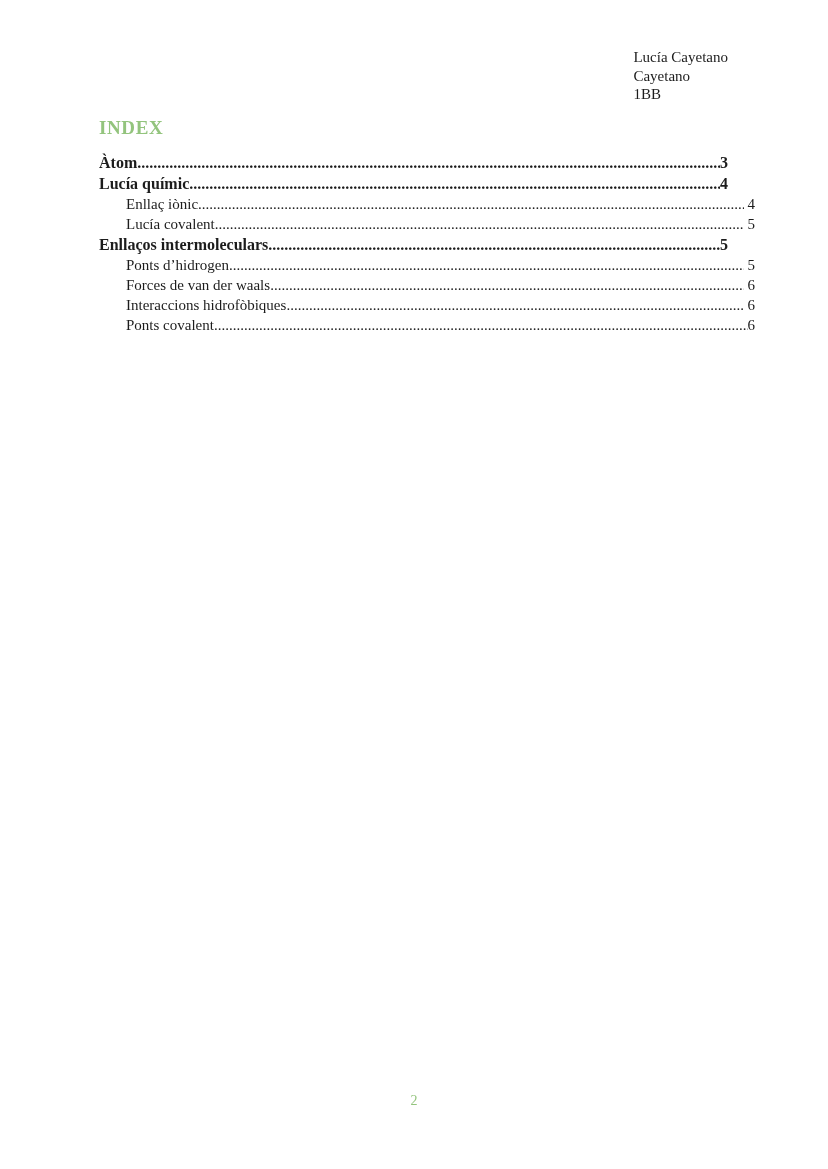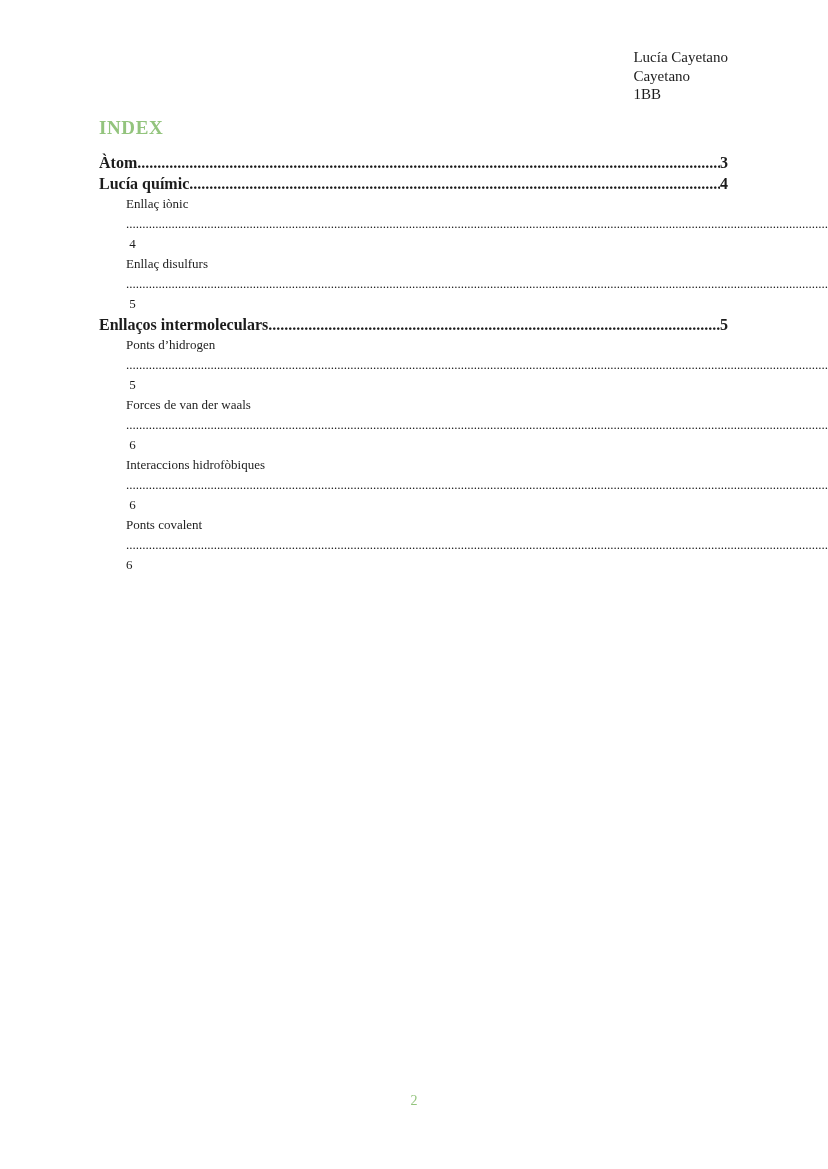--- a/index.html
+++ b/index.html
@@ -50,24 +50,23 @@
     display: flex;
     align-items: baseline;
     width: 100%;
   }
   .toc-entry.bold {
     font-weight: 700;
     font-size: 16px;
     line-height: 21px;
   }
   .toc-entry.sub {
-    font-size: 13px;
+    font-size: 15px;
     line-height: 20px;
     padding-left: 27px;
-    flex-direction: column;
   }
   .toc-title {
     white-space: nowrap;
   }
   .toc-dots {
     flex: 1 1 auto;
     overflow: hidden;
     white-space: nowrap;
     min-width: 0;
   }
@@ -113,21 +112,21 @@
     <span class="toc-page">4</span>
   </div>
 
   <div class="toc-entry sub">
     <span class="toc-title">Enllaç iònic</span>
     <span class="toc-dots"></span>
     <span class="toc-page"> 4</span>
   </div>
 
   <div class="toc-entry sub">
-    <span class="toc-title">Enllaç disulfurs</span>
+    <span class="toc-title">Lucía covalent</span>
     <span class="toc-dots"></span>
     <span class="toc-page"> 5</span>
   </div>
 
   <div class="toc-entry bold">
     <span class="toc-title">Enllaços intermoleculars</span>
     <span class="toc-dots"></span>
     <span class="toc-page">5</span>
   </div>
 

